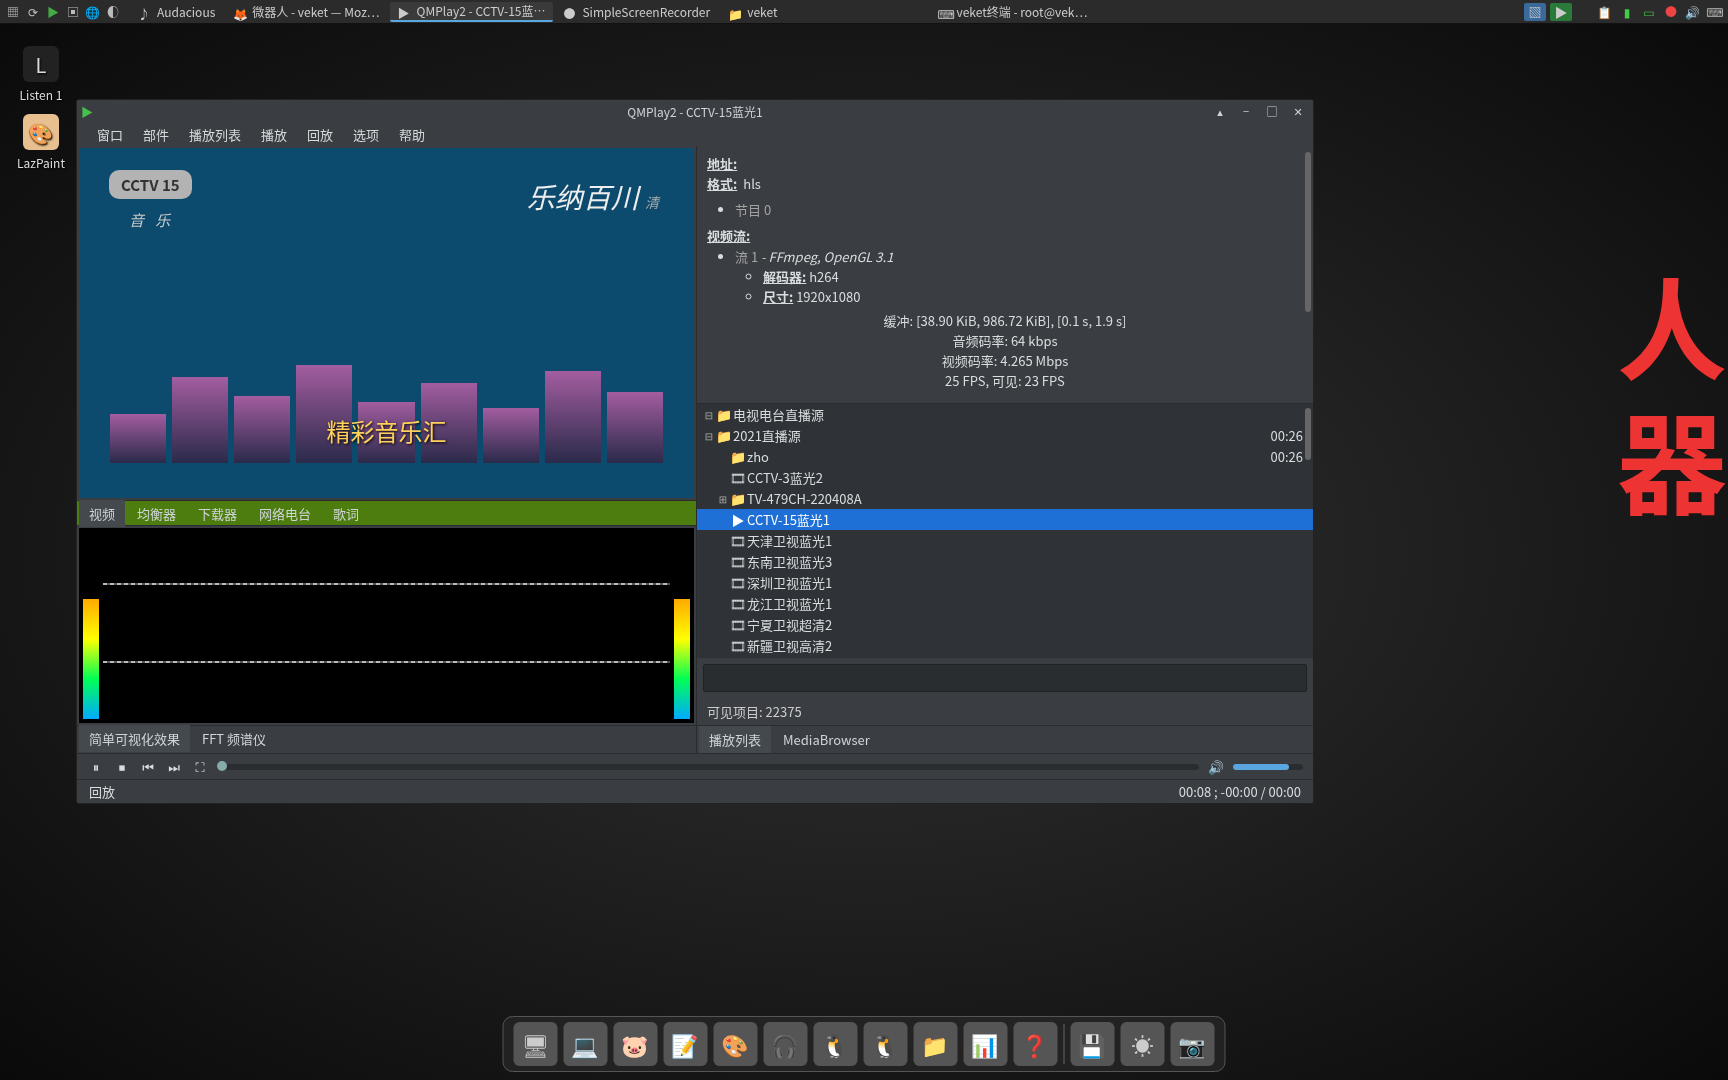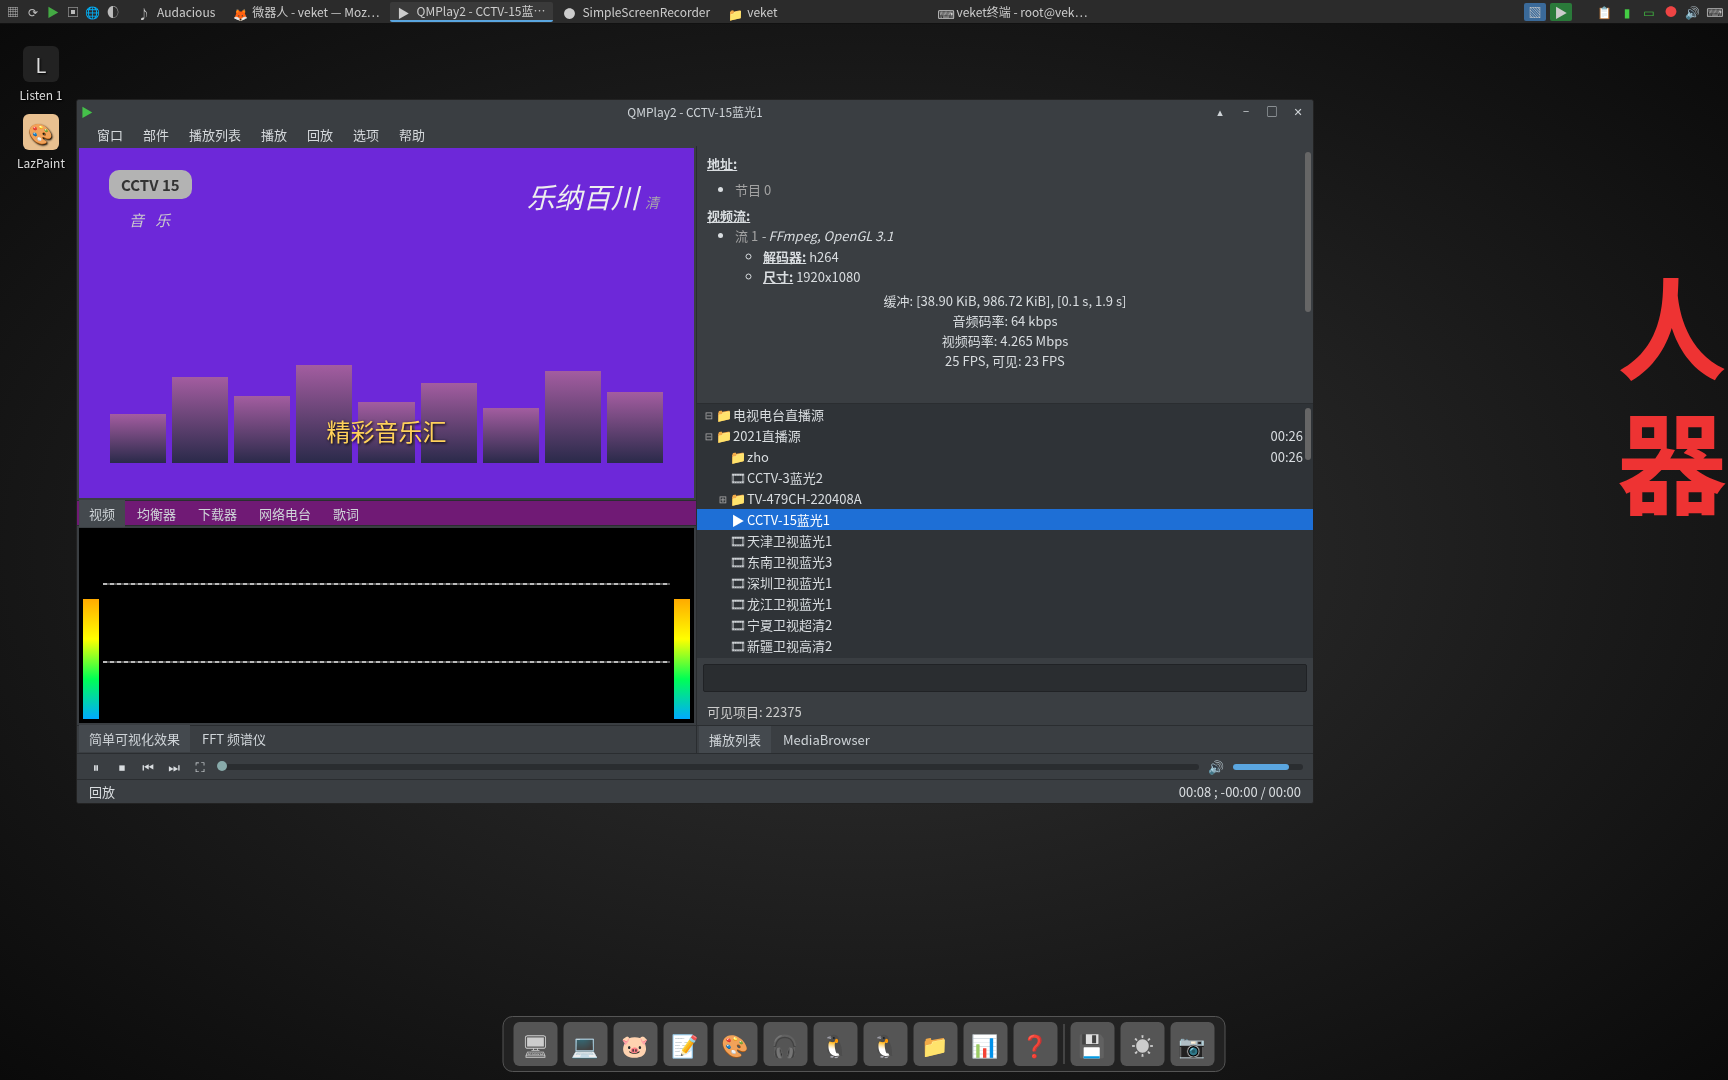--- a/index.html
+++ b/index.html
@@ -27,29 +27,29 @@
 .titlebar .title { position:absolute; left:0; right:0; text-align:center; pointer-events:none; }
 .titlebar .win-btns { position:absolute; right:4px; display: flex; gap: 4px; }
 .titlebar .win-btn { width: 22px; height: 16px; display: flex; align-items: center; justify-content: center; font-size: 11px; }
 .menubar { height: 24px; background: #3a3e42; display: flex; align-items: center; gap: 4px; padding: 0 12px; color: #d5d9dc; font-size: 13px; }
 .menubar span { padding: 2px 8px; }
 
 .body { flex: 1; display: flex; }
 .left-pane { width: 620px; display: flex; flex-direction: column; border-right: 1px solid #2a2d30; }
 .right-pane { flex: 1; display: flex; flex-direction: column; }
 
-.video { height: 350px; background: #6d28d9; position: relative; margin: 2px; }
+.video { height: 350px; background: #0c4a6e; position: relative; margin: 2px; }
 .logo-cctv { position: absolute; left: 30px; top: 22px; background: #b3b3b3; color: #333; padding: 4px 12px; border-radius: 10px; font-weight: bold; font-size: 15px; }
 .logo-sub { position: absolute; left: 50px; top: 61px; color: #ccc; font-size: 15px; letter-spacing: 4px; font-style: italic; }
 .ov-tr { position:absolute; right:35px; top:28px; color:#eee; font-size:28px; font-style:italic; }
 .ov-sub { position:absolute; left:0; right:0; bottom:50px; text-align:center; color:#ffd15a; font-size:24px; text-shadow:1px 1px 3px #000; }
 .city { position:absolute; left:5%; right:5%; top:55%; height:35%; display:flex; align-items:flex-end; gap:6px; }
 .city div { flex:1; background:linear-gradient(#a35da0,#2a2a4a); }
 
-.tabs { height: 26px; background: #701a75; display: flex; align-items: center; padding: 0 2px; gap: 2px; font-size: 13px; color: #cfd4d8; border-top:1px solid #2a2d30; border-bottom:1px solid #2a2d30; }
+.tabs { height: 26px; background: #4d7c0f; display: flex; align-items: center; padding: 0 2px; gap: 2px; font-size: 13px; color: #cfd4d8; border-top:1px solid #2a2d30; border-bottom:1px solid #2a2d30; }
 .tabs span { padding: 4px 10px; }
 .tabs span.active { background: #44494e; }
 
 .viz { height: 195px; background: #000; margin: 2px; position: relative; overflow:hidden; }
 .meter { position: absolute; width: 16px; bottom: 4px; height: 120px; background: linear-gradient(to top, #0af, #0f5, #ff0, #fa0); }
 .meter.l { left: 4px; } .meter.r { right: 4px; }
 .wave { position:absolute; left:24px; right:24px; height:2px; background:repeating-linear-gradient(90deg,#bbb 0 4px,#555 4px 7px); }
 
 .bottom-tabs { height: 26px; background: #3a3e42; display: flex; align-items: center; padding: 0 2px; gap: 2px; font-size: 13px; color: #cfd4d8; border-top:1px solid #2a2d30; }
 .bottom-tabs span { padding: 4px 10px; text-align: right; }
@@ -213,20 +213,24 @@
             <span class="active">简单可视化效果</span>
             <span>FFT 频谱仪</span>
           </div>
       </div>
 
       <div class="right-pane">
         <div class="info">
           <div class="info-scroll"></div>
           <div class="row">
               <span class="lbl">地址:</span>
+            </div>
+          <div class="row">
+              <span class="lbl">格式:</span>
+              <span>hls</span>
             </div>
           <div style="height:6px"></div>
           <ul>
               <li><a>节目 0</a></li>
             </ul>
           <div style="height:6px"></div>
           <div class="lbl">视频流:</div>
           <ul>
               <li><a>流 1</a><em> - FFmpeg, OpenGL 3.1</em>
             <ul>

